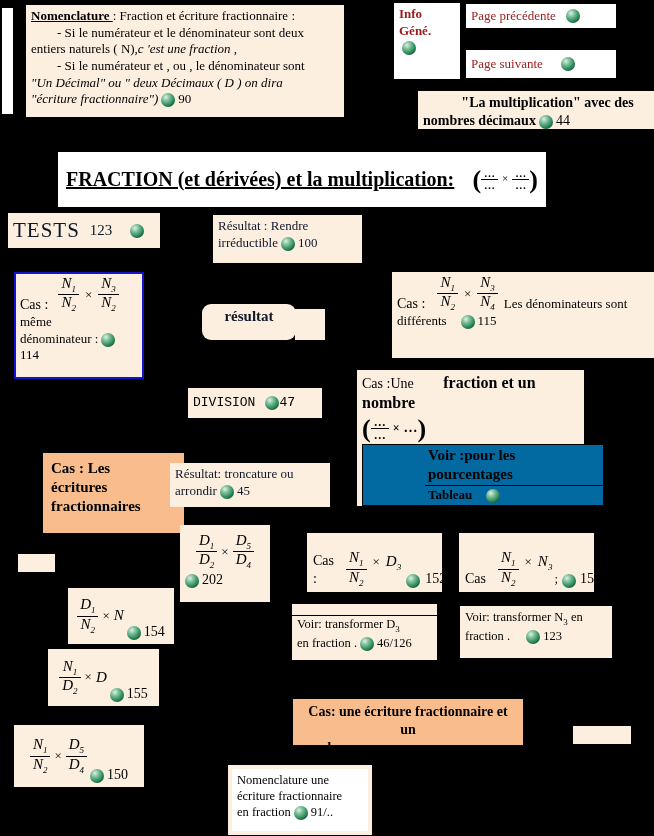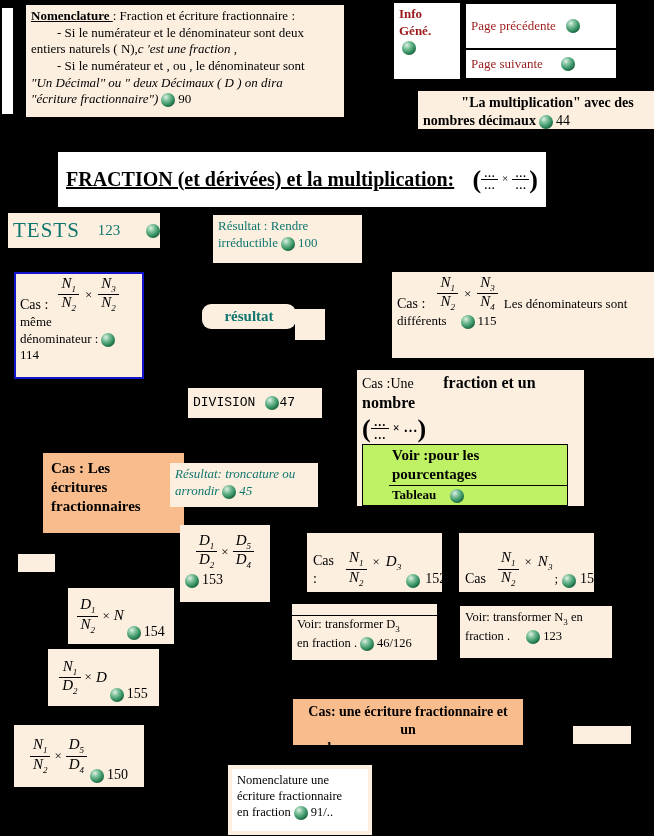--- a/index.html
+++ b/index.html
@@ -2,21 +2,21 @@
 <html><head>
 <meta charset="utf-8">
 <style>
   html,body{margin:0;padding:0;background:#000;}
   .page{position:relative;width:654px;height:836px;background:#000;overflow:hidden;
         font-family:"Liberation Serif",serif;color:#000;}
   .box{position:absolute;background:#FCEFE0;box-sizing:border-box;padding:3px 5px;
        font-size:13px;line-height:1.28;}
   .white{background:#FFFFFF;}
   .orange{background:#F9BD8D;}
-  .bluetxt{color:#0f766e;gap:8px;}
+  .bluetxt{color:#0f172a;}
   .darkred{color:#9B1B1B;}
   .bu{font-weight:bold;text-decoration:underline;}
   .it{font-style:italic;}
   .ind{text-indent:26px;}
   .b{font-weight:bold;margin-left:26px;}
   .ball{display:inline-block;width:14px;height:14px;border-radius:50%;vertical-align:middle;
         margin:0 3px;flex:0 0 auto;
         background:radial-gradient(circle at 35% 30%,#dff0e6 0%,#7cc09a 28%,#2e8a5c 60%,#104a2b 85%,#06230e 100%);}
   .frac{display:inline-block;vertical-align:middle;text-align:center;font-style:italic;
         font-size:15px;line-height:1.05;}
@@ -48,21 +48,21 @@
     <div class="it">"Un  Décimal" ou " deux Décimaux ( D ) on  dira</div>
     <div><span class="it">"écriture fractionnaire")</span><span class="ball"></span><span>90</span></div>
   </div>
 
   <div class="box white darkred b" style="left:368px;top:3px;width:66px;height:76px;">
     <div>Info</div>
     <div>Géné.</div>
     <div><span class="ball"></span></div>
   </div>
 
-  <div class="box white crow" style="left:466px;top:4px;width:150px;height:44px;">
+  <div class="box white crow" style="left:466px;top:4px;width:150px;height:24px;">
     <span class="darkred">Page précédente</span>
     <span class="ball" style="margin-left:10px;"></span>
   </div>
   <div class="box white crow" style="left:466px;top:50px;width:150px;height:28px;gap:8px;">
     <span class="darkred">Page suivante</span>
     <span class="ball" style="margin-left:10px;"></span>
   </div>
 
   <div class="box b" style="left:392px;top:91px;width:259px;height:38px;font-size:14px;">
     <div style="text-align:center;">"La multiplication"   avec des</div>
@@ -98,21 +98,21 @@
       <span class="frac">
           <span class="top"><span>N</span><sub>3</sub></span>
           <span class="bot"><span>N</span><sub>2</sub></span>
         </span>
     </div>
     <div>même</div>
     <div><span>dénominateur :</span><span class="ball"></span></div>
     <div>114</div>
   </div>
 
-  <div class="box bluetxt b" style="left:176px;top:304px;width:94px;height:25px;font-size:15px;text-align:center;border-radius:9px;">
+  <div class="box bluetxt b" style="left:176px;top:304px;width:94px;height:36px;font-size:15px;text-align:center;border-radius:9px;">
     <span>résultat</span>
   </div>
 
   <div class="box" style="left:295px;top:309px;width:30px;height:31px;"></div>
 
   <div class="box" style="left:392px;top:272px;width:262px;height:86px;">
     <div class="frow">
       <span class="caslab">Cas :</span>
       <span class="frac" style="margin-left:10px;">
           <span class="top"><span>N</span><sub>1</sub></span>
@@ -132,50 +132,50 @@
     <span>DIVISION</span>
     <span class="ball" style="margin-left:10px;margin-right:0;"></span>
     <span>47</span>
   </div>
 
   <div class="box" style="left:357px;top:370px;width:227px;height:136px;">
     <div><span class="caslab">Cas  :Une </span><span class="b" style="font-size:16px;">fraction et un nombre</span></div>
     <div class="b" style="margin:2px 0;">
       <span class="paren">(</span><span class="frac dotfrac" style="font-size:12px;"><span class="top">…</span><span class="bot">…</span></span><span class="times" style="font-size:12px;">×</span><span style="font-size:14px;">…</span><span class="paren">)</span>
     </div>
-    <div style="border:1px solid #000;width:204px;background:#bef264;">
+    <div style="border:1px solid #000;width:204px;background:#0369a1;padding-left:36px;">
       <div class="b" style="border-bottom:1px solid #000;font-size:15px;padding:1px 3px;">Voir :pour les pourcentages</div>
       <div class="b" style="font-size:13px;padding:1px 3px;"><span>Tableau</span><span class="ball" style="margin-left:14px;"></span></div>
     </div>
   </div>
 
   <div class="box orange b" style="left:17px;top:453px;width:141px;height:80px;font-size:15px;padding:6px 8px;">
     <div>Cas : Les</div>
     <div>écritures</div>
     <div>fractionnaires</div>
   </div>
 
-  <div class="box bluetxt" style="left:170px;top:463px;width:148px;height:44px;font-style:italic;">
+  <div class="box bluetxt" style="left:170px;top:463px;width:160px;height:44px;">
     <div>Résultat: troncature ou</div>
     <div><span>arrondir</span><span class="ball"></span><span>45</span></div>
   </div>
 
   <div class="box" style="left:180px;top:525px;width:90px;height:77px;padding-top:8px;">
     <div class="crow" style="justify-content:center;">
       <span class="frac">
           <span class="top"><span>D</span><sub>1</sub></span>
           <span class="bot"><span>D</span><sub>2</sub></span>
         </span>
       <span class="times">×</span>
       <span class="frac">
           <span class="top"><span>D</span><sub>5</sub></span>
           <span class="bot"><span>D</span><sub>4</sub></span>
         </span>
     </div>
-    <div><span class="ball" style="margin-left:0;"></span><span class="refnum">153</span></div>
+    <div><span class="ball" style="margin-left:0;"></span><span class="refnum">202</span></div>
   </div>
 
   <div class="box frow" style="left:307px;top:533px;width:135px;height:59px;padding:4px 6px;">
     <span class="caslab">Cas :</span>
     <span class="frac" style="margin-left:10px;">
         <span class="top"><span>N</span><sub>1</sub></span>
         <span class="bot"><span>N</span><sub>2</sub></span>
       </span>
     <span class="times" style="align-self:center;">×</span>
     <span class="msym" style="align-self:center;"><span>D</span><sub>3</sub></span>

